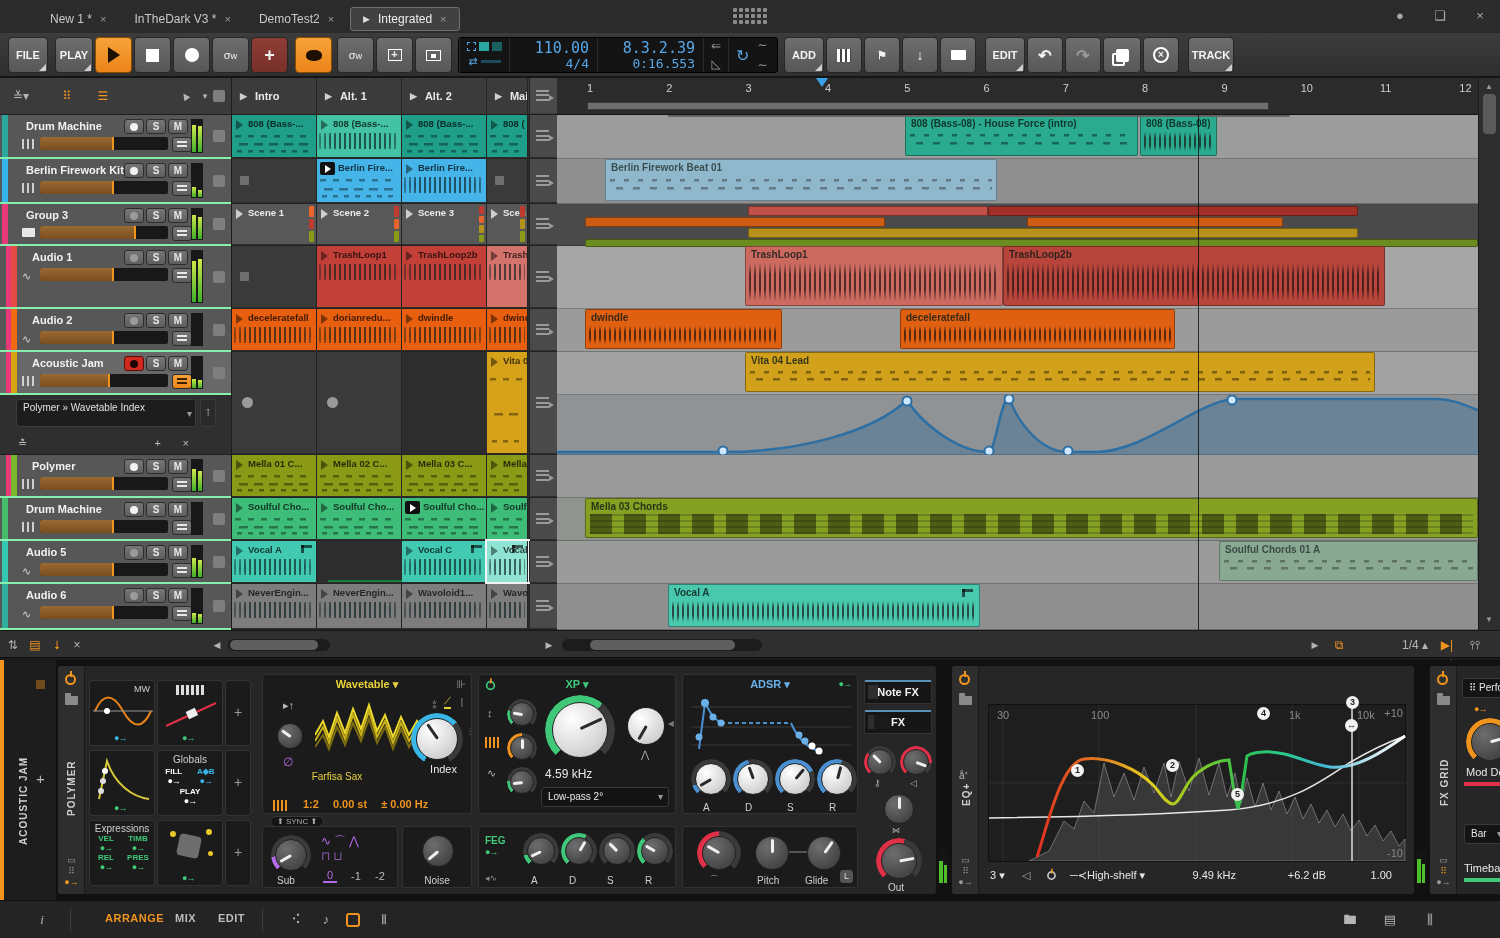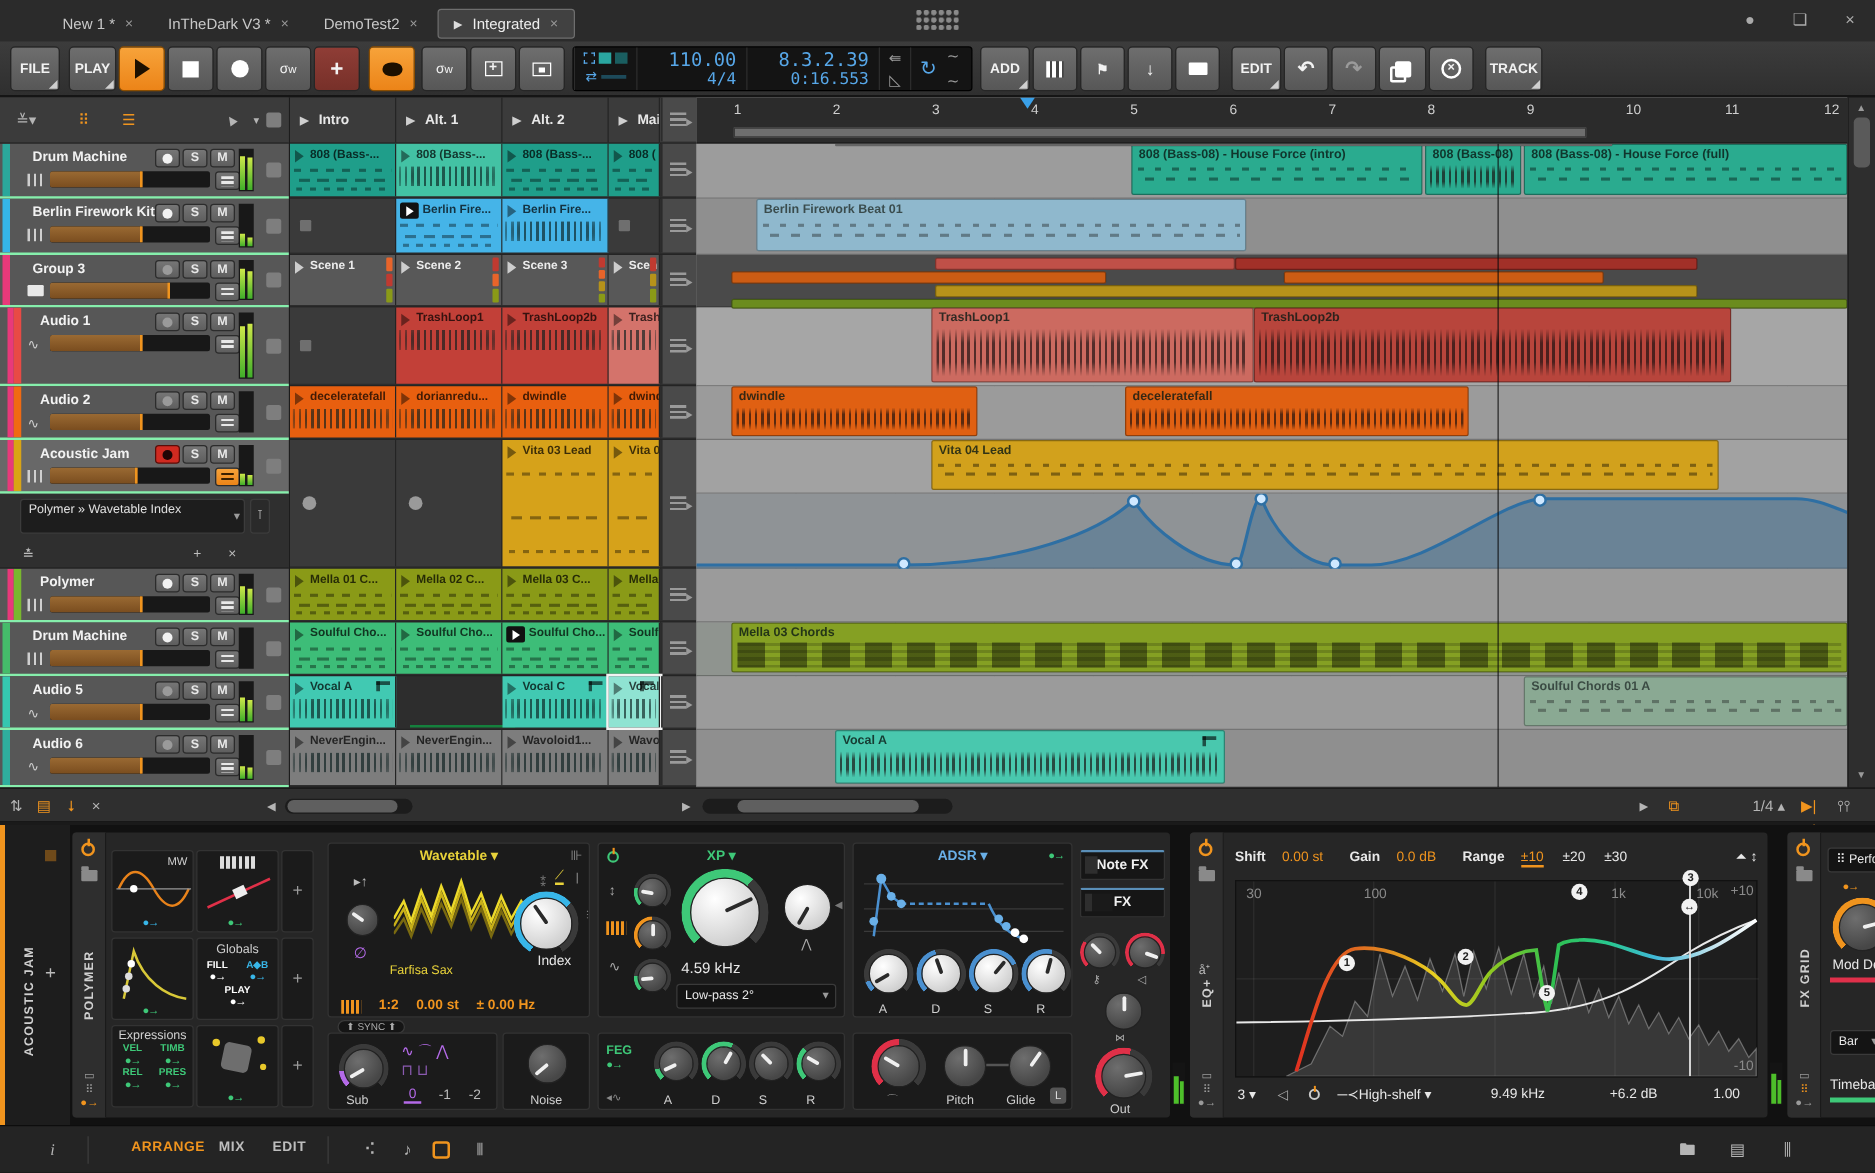--- a/index.html
+++ b/index.html
@@ -620,25 +620,20 @@
           <div class="qicon"></div>
         </div>
       </div>
       <div class="lrow" style="height: 103px;">
         <div class="cell" style="left: 0px; width: 85px;">
           <div class="cir"></div>
         </div>
         <div class="cell" style="left: 85px; width: 85px;">
           <div class="cir"></div>
         </div>
-        <div class="cell" style="left: 170px; width: 85px; background: rgb(214, 162, 26);">
-          <div class="ptri"></div>
-          <div class="cliplab">Vita 03 Lead</div>
-          <div class="mid2"></div>
-        </div>
         <div class="cell" style="left: 255px; width: 41px; background: rgb(214, 162, 26);">
           <div class="ptri"></div>
           <div class="cliplab">Vita 0</div>
           <div class="mid2"></div>
         </div>
         <div class="qcol">
           <div class="qicon"></div>
         </div>
       </div>
       <div class="lrow" style="height: 43px;">
@@ -791,24 +786,20 @@
       </g>
     </svg>
       <div class="aclip" style="left: 348px; width: 233px; top: 0px; height: 41px; background: rgb(42, 171, 143);">
         <div class="aclab">808 (Bass-08) - House Force (intro)</div>
         <div class="amidi"></div>
       </div>
       <div class="aclip" style="left: 583px; width: 77px; top: 0px; height: 41px; background: rgb(42, 171, 143);">
         <div class="aclab">808 (Bass-08)</div>
         <div class="awave"></div>
       </div>
-      <div class="aclip" style="left: 662px; width: 259px; top: 0px; height: 41px; background: rgb(42, 171, 143);">
-        <div class="aclab">808 (Bass-08) - House Force (full)</div>
-        <div class="amidi"></div>
-      </div>
       <div class="aclip" style="left: 48px; width: 392px; top: 44px; height: 42px; background: rgb(143, 195, 221); opacity: 0.8;">
         <div class="aclab">Berlin Firework Beat 01</div>
         <div class="amidi"></div>
       </div>
       <div class="aclip" style="left: 191px; width: 240px; top: 91px; height: 10px; background: rgb(192, 80, 72);"></div>
       <div class="aclip" style="left: 431px; width: 370px; top: 91px; height: 10px; background: rgb(162, 48, 40);"></div>
       <div class="aclip" style="left: 28px; width: 300px; top: 102px; height: 10px; background: rgb(204, 92, 20);"></div>
       <div class="aclip" style="left: 470px; width: 256px; top: 102px; height: 10px; background: rgb(204, 92, 20);"></div>
       <div class="aclip" style="left: 191px; width: 610px; top: 113px; height: 10px; background: rgb(182, 146, 26);"></div>
       <div class="aclip" style="left: 28px; width: 893px; top: 124px; height: 8px; background: rgb(107, 140, 30);"></div>
@@ -1145,31 +1136,20 @@
       <b style="flex:1;height:55%;background:#4dbf2a"></b>
     </div>
 
   <div class="dev" style="left:952px;width:462px">
     <div class="dsb">
       <span class="pwr"></span>
       <span class="fold2" style="top:30px"></span>
       <span style="position:absolute;left:7px;top:102px;color:#bbb;font-size:10px">å⁺</span>
       <span class="vtext" style="left:9px;top:140px">EQ+</span>
       <span class="dbot">▭<br>⠿<br>●→</span>
-    </div>
-    <div class="eqhead" style="left:36px;right:8px">
-      <b>Shift</b>
-      <span class="ov" style="margin:0 18px 0 10px">0.00 st</span>
-      <b>Gain</b>
-      <span class="ov" style="margin:0 18px 0 10px">0.0 dB</span>
-      <b>Range</b>
-      <span class="ov" style="margin:0 6px 0 10px;border-bottom:2px solid #f0941e">±10</span>
-      <span style="margin:0 6px">±20</span>
-      <span style="margin:0 6px">±30</span>
-      <span style="float:right">⏶ ↕</span>
     </div>
     <div style="position:absolute;left:36px;right:8px;top:38px;height:158px;background:#1e1e1e;border:1px solid #111">
       <svg width="418" height="156" style="position:absolute;left:0;top:0">
         <defs>
             <linearGradient id="eqg" x1="0" y1="0" x2="1" y2="0">
           <stop offset="0" stop-color="#e03020"></stop>
               <stop offset="0.18" stop-color="#e08020"></stop>
               <stop offset="0.3" stop-color="#e8d020"></stop>
               <stop offset="0.42" stop-color="#90c820"></stop>
               <stop offset="0.56" stop-color="#30c050"></stop>

